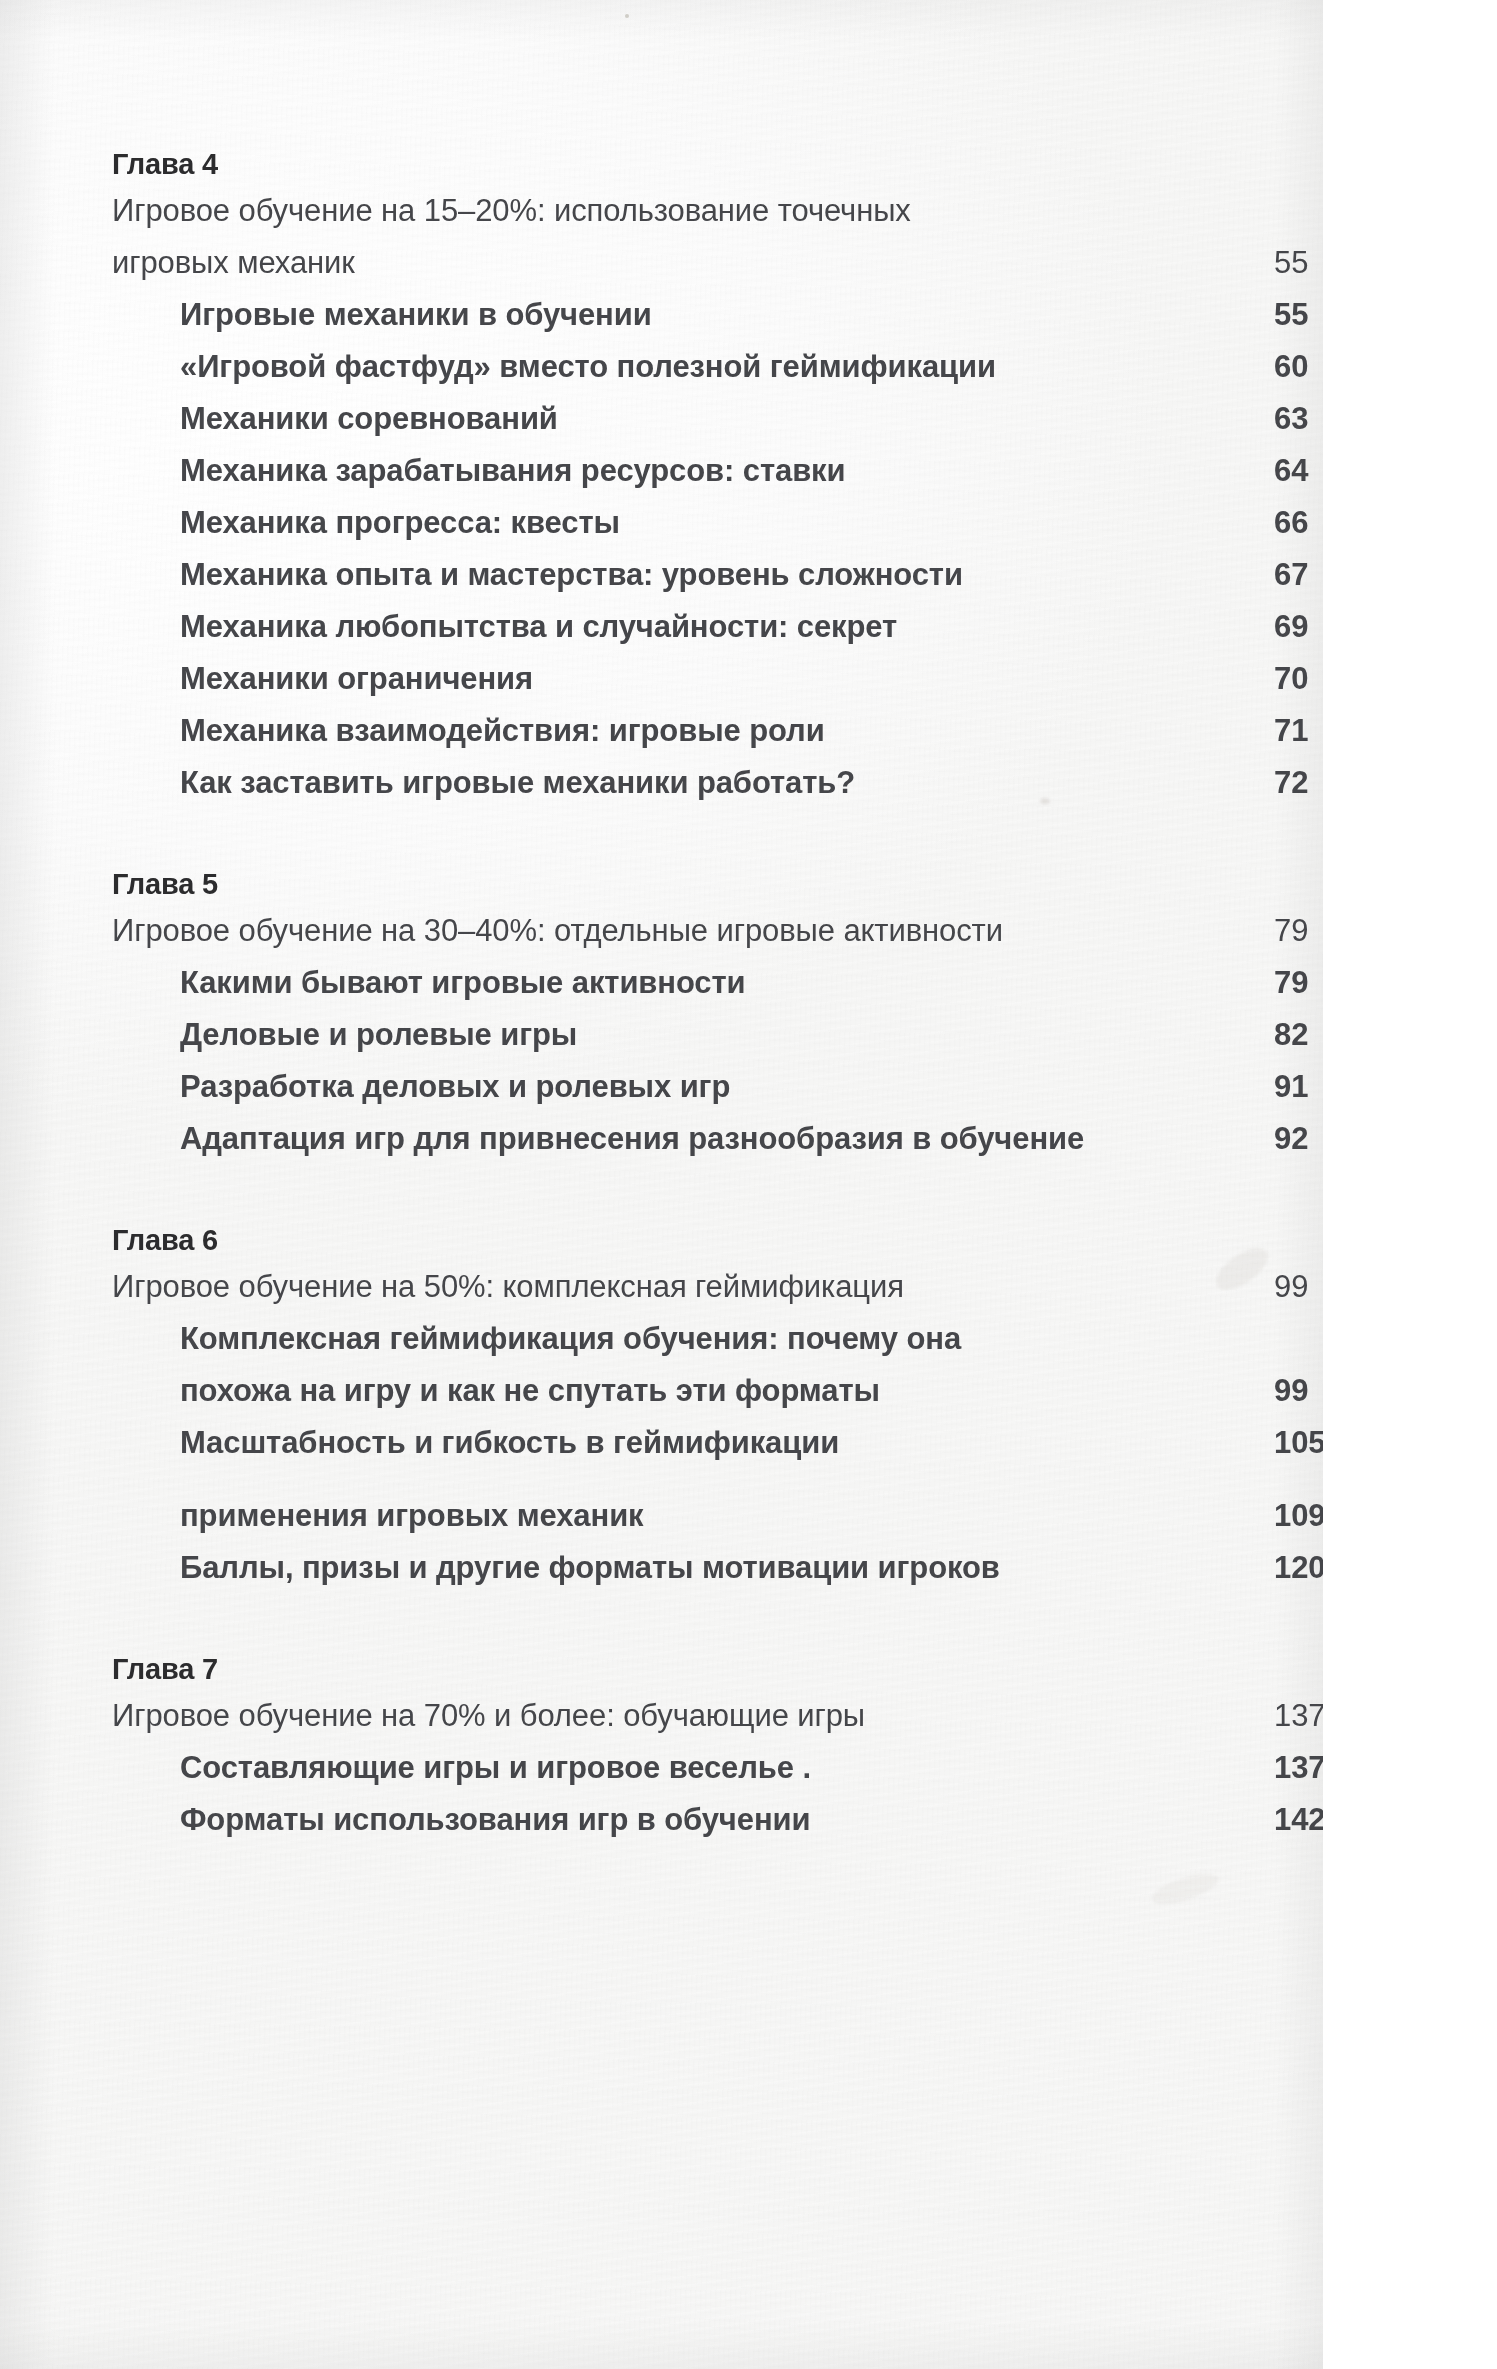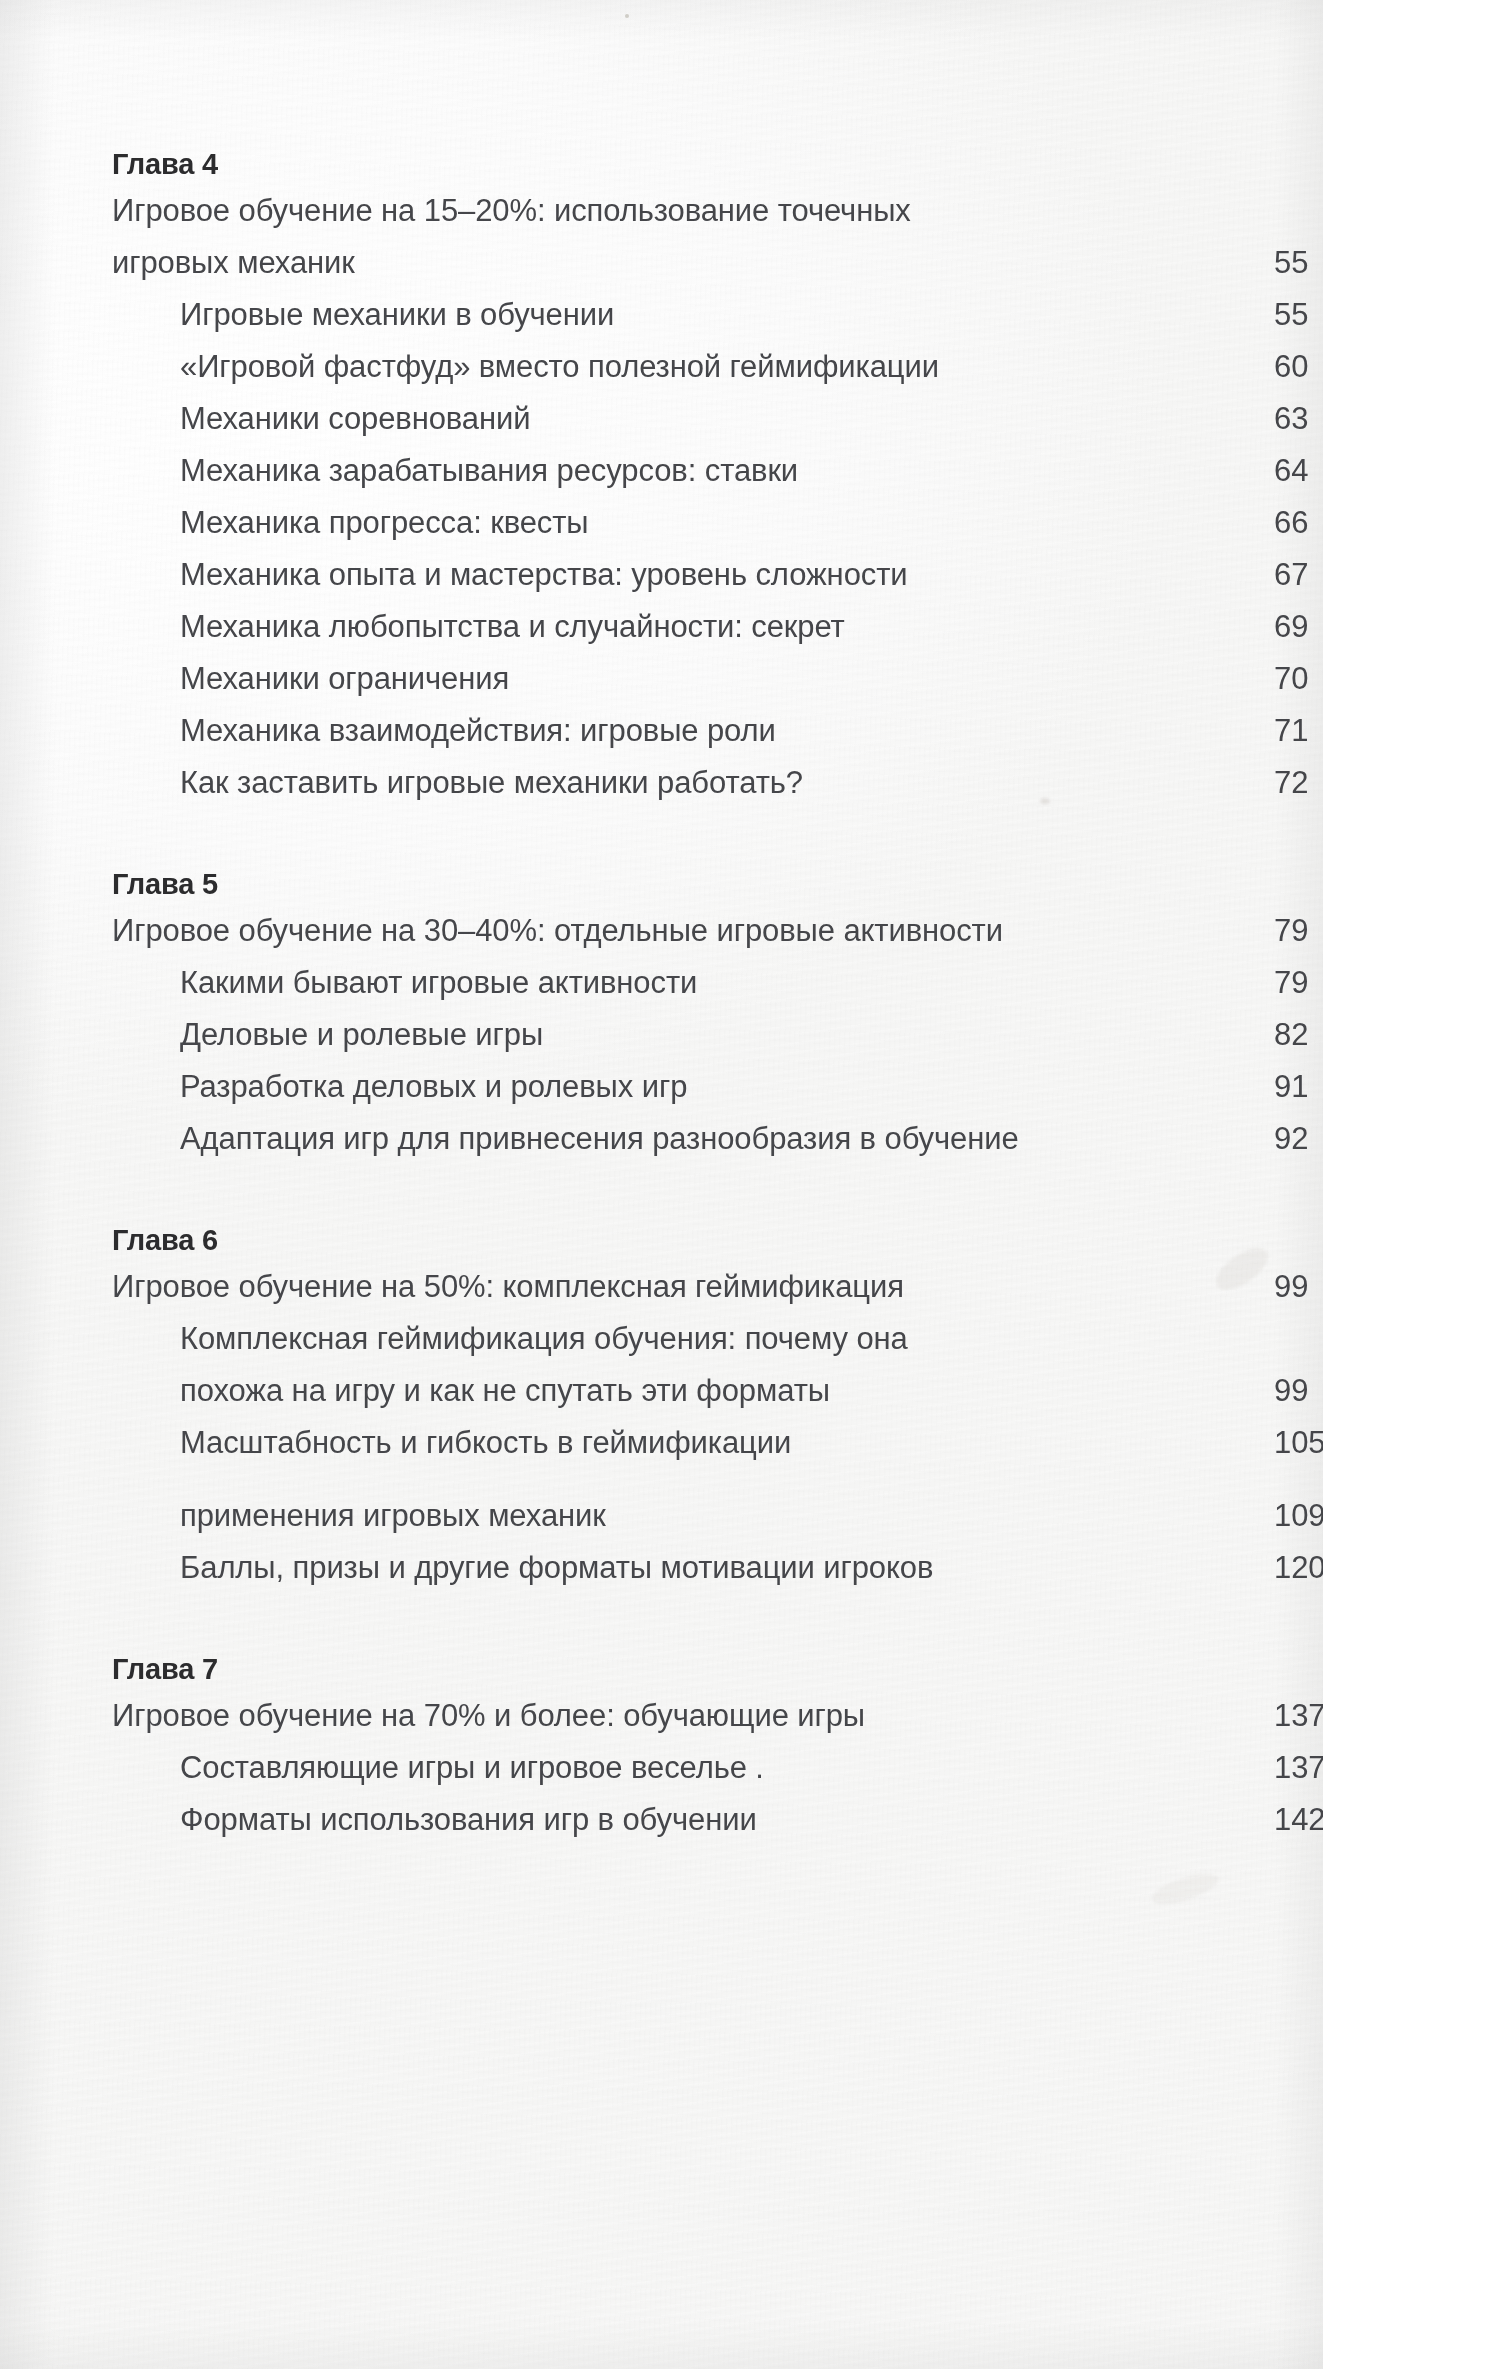--- a/index.html
+++ b/index.html
@@ -84,21 +84,21 @@
   .entry .label { white-space: pre; }
   .entry .page-no {
     font-size: 31px;
     color: #45464a;
     min-width: 86px;
     text-align: left;
     flex: 0 0 auto;
     margin-left: 16px;
   }
   .entry.level-0 { padding-left: 0px; }
-  .entry.level-1 { padding-left: 68px; }
+  .entry.level-1 { padding-left: 68px; font-weight: bold; }
 
   .row-gap { height: 21px; }
   .block-gap { height: 72px; }
 </style>
 </head>
 <body>
 
 <div class="page">
   <div class="paper-texture"></div>
   <div class="vignette"></div>

